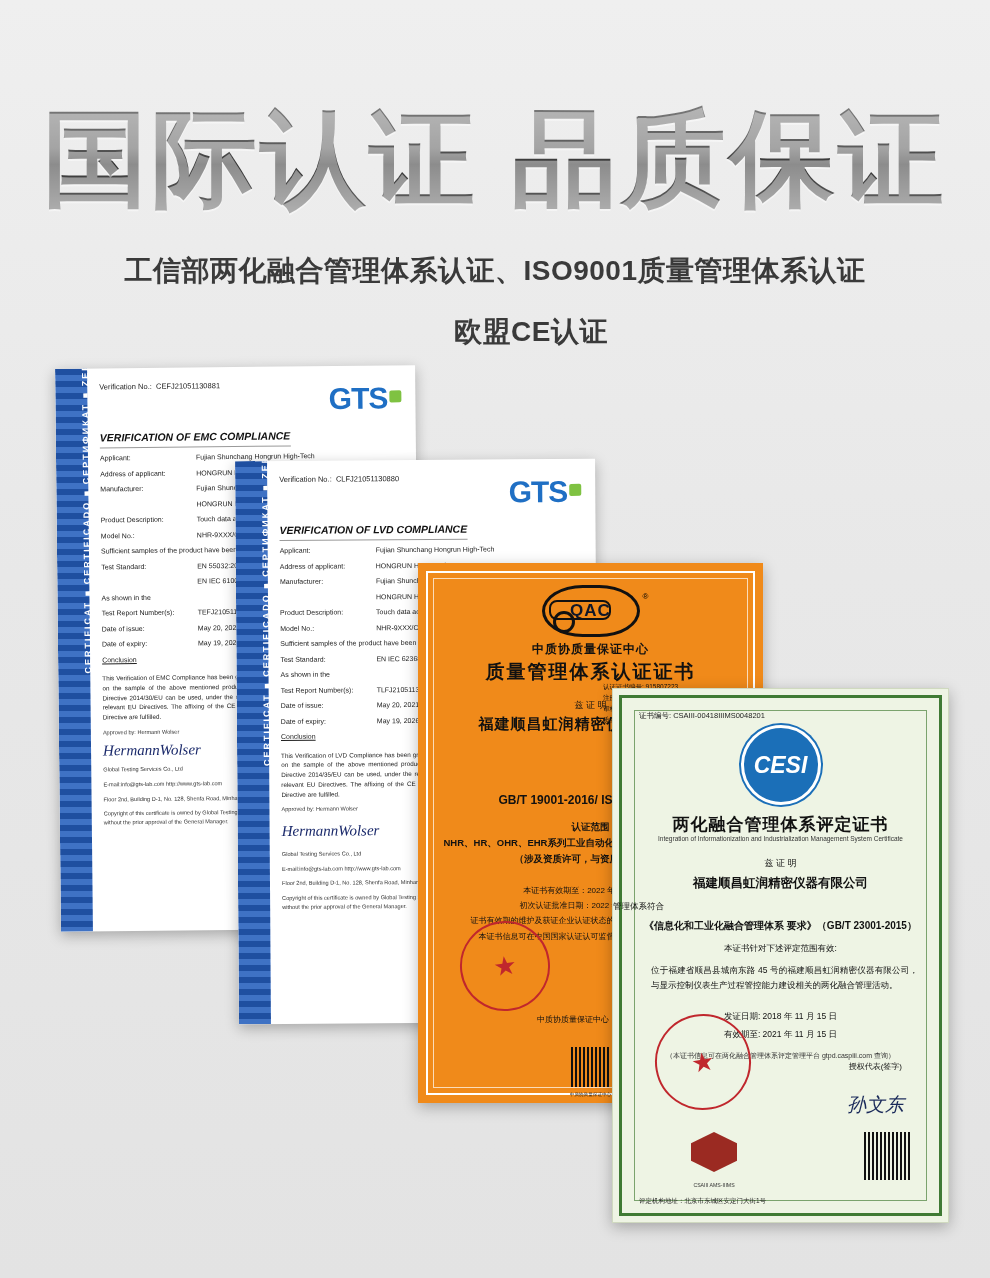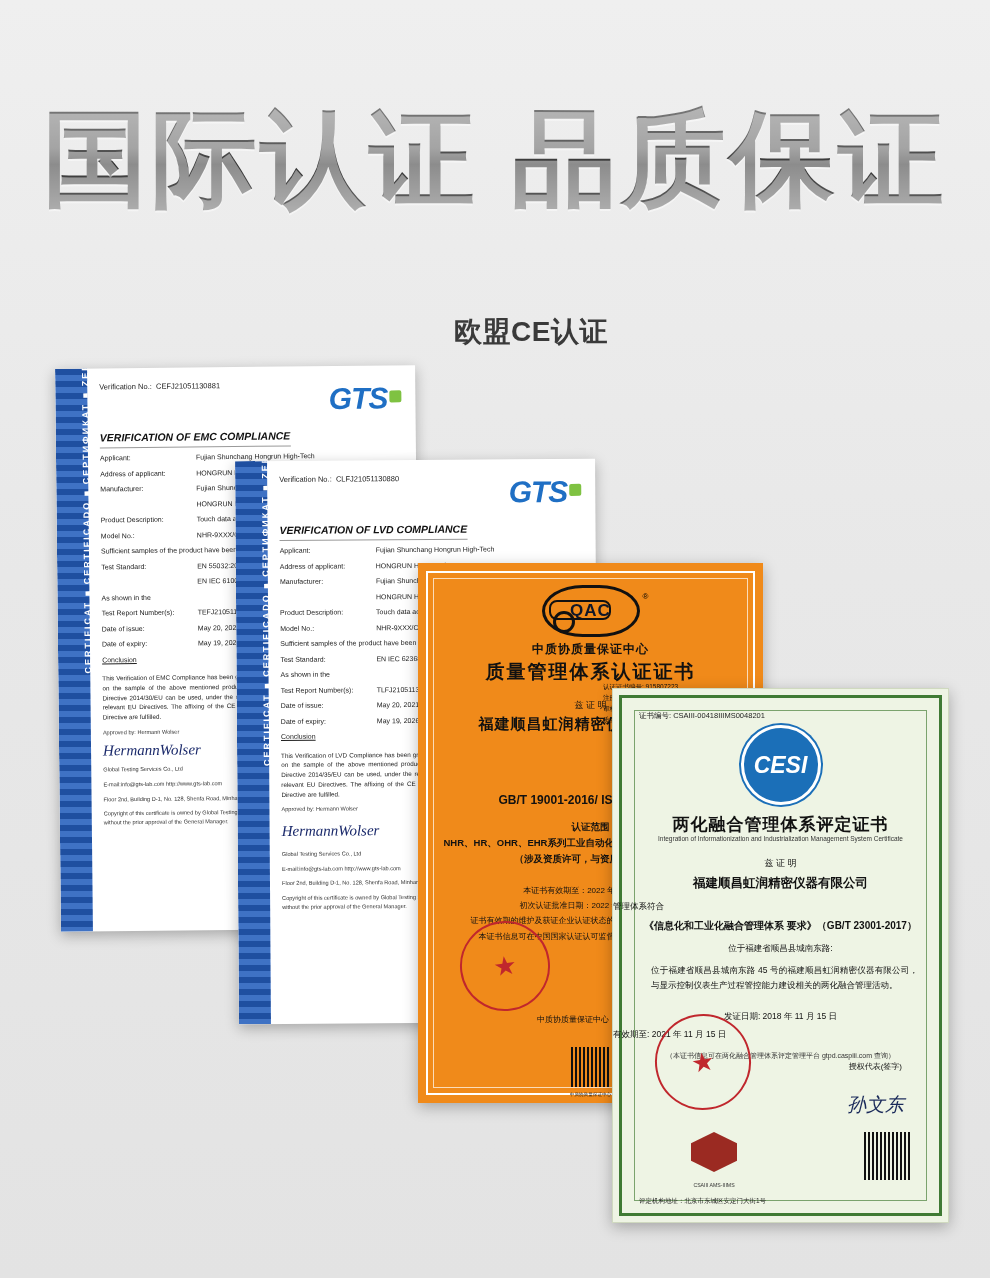--- a/index.html
+++ b/index.html
@@ -47,21 +47,21 @@
   .gts-side-text{
     position:absolute;left:-120px;top:150px;width:300px;
     transform:rotate(-90deg);transform-origin:center;
     color:#fff;font-size:9px;letter-spacing:2px;font-weight:bold;white-space:nowrap;
     text-align:center;
   }
   .gts-body{position:absolute;left:40px;top:0;right:0;bottom:0;padding:14px 14px 0 4px;}
   .gts-verif{font-size:7.5px;color:#222;}
   .gts-logo{
     position:absolute;right:14px;top:16px;
-    font-size:30px;font-weight:bold;font-style:italic;color:#1f6fc4;letter-spacing:-1px;
+    font-size:30px;font-weight:bold;color:#1f6fc4;letter-spacing:-1px;
   }
   .gts-logo .sq{display:inline-block;width:12px;height:12px;background:#7fc242;margin-left:2px;vertical-align:6px;border-radius:2px;}
   .gts-title{
     margin-top:40px;font-size:10.5px;font-weight:bold;font-style:italic;color:#111;
     border-bottom:1px solid #999;padding-bottom:4px;display:inline-block;
   }
   .row{display:flex;font-size:7px;color:#222;margin-top:5px;line-height:1.5;}
   .row .lb{width:96px;flex:none;}
   .row .vl{flex:1;}
   .para{font-size:6.3px;color:#222;line-height:1.55;margin-top:8px;text-align:justify;}
@@ -123,41 +123,42 @@
   }
   .cesi-t1{position:absolute;left:0;right:0;top:124px;text-align:center;font-size:17px;font-weight:bold;color:#111;letter-spacing:1px;}
   .cesi-t2{position:absolute;left:0;right:0;top:146px;text-align:center;font-size:6.5px;color:#333;}
   .cesi-zs{position:absolute;left:0;right:0;top:168px;text-align:center;font-size:9px;color:#111;}
   .cesi-name{position:absolute;left:0;right:0;top:186px;text-align:center;font-size:12.5px;font-weight:bold;color:#111;}
   .cesi-l1{position:absolute;left:0;right:0;top:212px;text-align:left;font-size:8.5px;color:#111;}
   .cesi-l2{position:absolute;left:0;right:0;top:230px;text-align:center;font-size:10px;font-weight:bold;color:#111;}
   .cesi-l3{position:absolute;left:0;right:0;top:254px;text-align:center;font-size:8.5px;color:#111;}
   .cesi-p{position:absolute;left:38px;right:30px;top:274px;font-size:8.5px;color:#111;line-height:1.8;text-align:justify;}
   .cesi-d1{position:absolute;left:0;right:0;top:322px;text-align:center;font-size:8.5px;color:#111;}
-  .cesi-d2{position:absolute;left:0;right:0;top:340px;font-size:8.5px;color:#111;}
+  .cesi-d2{position:absolute;left:0;right:0;top:340px;text-align:center;font-size:8.5px;color:#111;}
   .cesi-d3{position:absolute;left:0;right:0;top:362px;text-align:center;font-size:7px;color:#333;}
   .cesi-seal{
     position:absolute;left:42px;bottom:112px;width:92px;height:92px;border:2px solid #c0272d;border-radius:50%;
     color:#c0272d;font-size:26px;display:flex;align-items:center;justify-content:center;transform:rotate(-10deg);
   }
   .cesi-auth{position:absolute;right:46px;bottom:150px;font-size:8px;color:#111;}
   .cesi-sign{position:absolute;right:44px;bottom:104px;font-family:"Liberation Serif",serif;font-size:19px;color:#1a2a5a;font-style:italic;}
   .cesi-qr{position:absolute;right:36px;bottom:42px;width:48px;height:48px;
     background:repeating-linear-gradient(90deg,#111 0 2px,#eef4e4 2px 4px),repeating-linear-gradient(0deg,#111 0 2px,transparent 2px 4px);}
   .cesi-dia{position:absolute;left:78px;bottom:50px;width:46px;height:40px;background:#9b2a22;
     clip-path:polygon(50% 0,100% 28%,100% 72%,50% 100%,0 72%,0 28%);}
   .cesi-dia-lbl{position:absolute;left:60px;bottom:34px;width:82px;text-align:center;font-size:5.2px;color:#333;}
   .cesi-foot{position:absolute;left:26px;bottom:16px;font-size:6.5px;color:#222;}
 </style>
 </head>
 <body>
 
 <div class="page">
 
   <div class="headline">国际认证 品质保证</div>
+  <div class="sub1">工信部两化融合管理体系认证、ISO9001质量管理体系认证</div>
   <div class="sub2">欧盟CE认证</div>
 
   <div class="cert" id="cert1">
     <div class="gts-side">
       <div class="gts-side-text">CERTIFICAT ■ CERTIFICADO ■ CEPTИФИКАТ ■ ZERTIFIKAT ■ CERTIFICATE</div>
     </div>
     <div class="gts-body">
       <div class="gts-verif">
         <span>Verification No.:</span>
         &nbsp;<span>CEFJ21051130881</span>
@@ -358,22 +359,22 @@
       <div class="cesi-b2"></div>
     </div>
 
     <div class="cesi-no">证书编号: CSAIII-00418IIIMS0048201</div>
     <div class="cesi-logo">CESI</div>
     <div class="cesi-t1">两化融合管理体系评定证书</div>
     <div class="cesi-t2">Integration of Informationization and Industrialization Management System Certificate</div>
     <div class="cesi-zs">兹 证 明</div>
     <div class="cesi-name">福建顺昌虹润精密仪器有限公司</div>
     <div class="cesi-l1">管理体系符合</div>
-    <div class="cesi-l2">《信息化和工业化融合管理体系 要求》（GB/T 23001-2017）</div>
-    <div class="cesi-l3">位于福建省顺昌县城南东路:</div>
+    <div class="cesi-l2">《信息化和工业化融合管理体系 要求》（GB/T 23001-2015）</div>
+    <div class="cesi-l3">本证书针对下述评定范围有效:</div>
     <div class="cesi-p">位于福建省顺昌县城南东路 45 号的福建顺昌虹润精密仪器有限公司，与显示控制仪表生产过程管控能力建设相关的两化融合管理活动。</div>
     <div class="cesi-d1">发证日期: 2018 年 11 月 15 日</div>
     <div class="cesi-d2">有效期至: 2021 年 11 月 15 日</div>
     <div class="cesi-d3">（本证书信息可在两化融合管理体系评定管理平台 gtpd.caspiii.com 查询）</div>
 
     <div class="cesi-seal">
         <span>★</span>
       </div>
     <div class="cesi-auth">授权代表(签字)</div>
     <div class="cesi-sign">孙文东</div>

